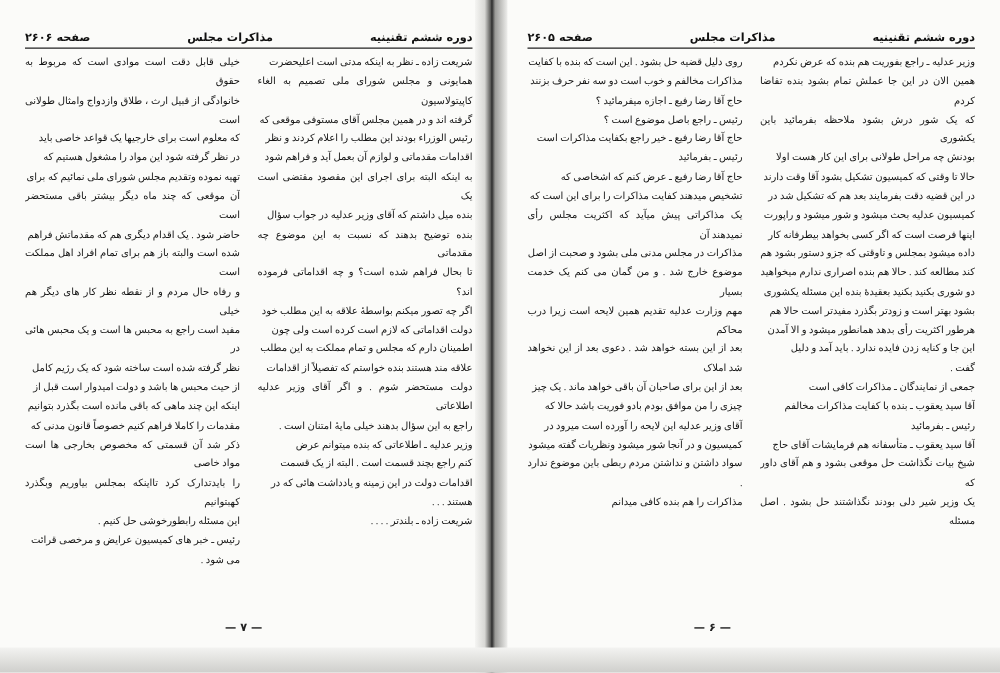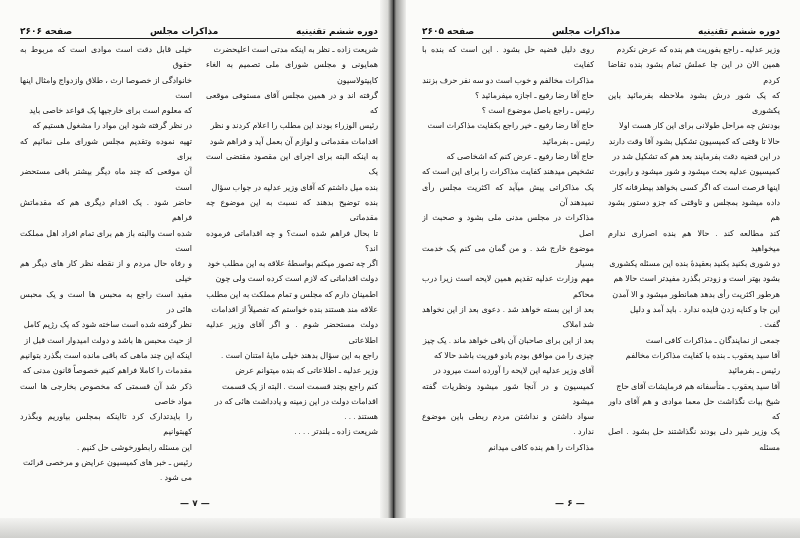--- a/index.html
+++ b/index.html
@@ -39,21 +39,21 @@
     .page.right .header { right:20px; left:22px; }
     .cols {
       position:absolute; top:42px; bottom:40px;
       display:flex; flex-direction:row; gap:14px;
     }
     .page.left .cols { right:22px; left:20px; }
     .page.right .cols { right:20px; left:22px; }
     .col {
       flex:1; font-size:8px; line-height:15.3px; color:#151515;
       text-align:justify; overflow:hidden;
-      font-family:Liberation Sans, sans-serif;
+      font-family:Liberation Serif, serif;
     }
     .col p { margin:0; }
     .col .center { text-align:center;margin-top:44px; }
     .footer {
       position:absolute; bottom:30px; font-size:9px; color:#222; font-weight:bold;
       direction:ltr;
     }
     .page.left .footer { left:180px; }
     .page.right .footer { left:155px; }
   </style>
@@ -86,21 +86,21 @@
           <p>دولت مستحضر شوم . و اگر آقای وزیر عدلیه اطلاعاتی</p>
           <p>راجع به این سؤال بدهند خیلی مایهٔ امتنان است .</p>
           <p>وزیر عدلیه ـ اطلاعاتی که بنده میتوانم عرض</p>
           <p>کنم راجع بچند قسمت است . البته از یک قسمت</p>
           <p>اقدامات دولت در این زمینه و یادداشت هائی که در</p>
           <p>هستند . . .</p>
           <p>شریعت زاده ـ بلندتر . . . .</p>
         </div>
       <div class="col">
           <p>خیلی قابل دقت است موادی است که مربوط به حقوق</p>
-          <p>خانوادگی از خصوصا ارث ، طلاق وازدواج وامثال اینها است</p>
+          <p>خانوادگی از قبیل ارث ، طلاق وازدواج وامثال طولانی است</p>
           <p>که معلوم است برای خارجیها یک قواعد خاصی باید</p>
           <p>در نظر گرفته شود این مواد را مشغول هستیم که</p>
           <p>تهیه نموده وتقدیم مجلس شورای ملی نمائیم که برای</p>
           <p>آن موقعی که چند ماه دیگر بیشتر باقی مستحضر است</p>
           <p>حاضر شود . یک اقدام دیگری هم که مقدماتش فراهم</p>
           <p>شده است والبته باز هم برای تمام افراد اهل مملکت است</p>
           <p>و رفاه حال مردم و از نقطه نظر کار های دیگر هم خیلی</p>
           <p>مفید است راجع به محبس ها است و یک محبس هائی در</p>
           <p>نظر گرفته شده است ساخته شود که یک رژیم کامل</p>
           <p>از حیث محبس ها باشد و دولت امیدوار است قبل از</p>
@@ -137,21 +137,21 @@
           <p>کند مطالعه کند . حالا هم بنده اصراری ندارم میخواهید</p>
           <p>دو شوری بکنید بکنید بعقیدهٔ بنده این مسئله یکشوری</p>
           <p>بشود بهتر است و زودتر بگذرد مفیدتر است حالا هم</p>
           <p>هرطور اکثریت رأی بدهد همانطور میشود و الا آمدن</p>
           <p>این جا و کنایه زدن فایده ندارد . باید آمد و دلیل</p>
           <p>گفت .</p>
           <p>جمعی از نمایندگان ـ مذاکرات کافی است</p>
           <p>آقا سید یعقوب ـ بنده با کفایت مذاکرات مخالفم</p>
           <p>رئیس ـ بفرمائید</p>
           <p>آقا سید یعقوب ـ متأسفانه هم فرمایشات آقای حاج</p>
-          <p>شیخ بیات نگذاشت حل معما موادی و هم آقای داور که</p>
+          <p>شیخ بیات نگذاشت حل موقعی بشود و هم آقای داور که</p>
           <p>یک وزیر شیر دلی بودند نگذاشتند حل بشود . اصل مسئله</p>
         </div>
       <div class="col">
           <p>روی دلیل قضیه حل بشود . این است که بنده با کفایت</p>
           <p>مذاکرات مخالفم و خوب است دو سه نفر حرف بزنند</p>
           <p>حاج آقا رضا رفیع ـ اجازه میفرمائید ؟</p>
           <p>رئیس ـ راجع باصل موضوع است ؟</p>
           <p>حاج آقا رضا رفیع ـ خیر راجع بکفایت مذاکرات است</p>
           <p>رئیس ـ بفرمائید</p>
           <p>حاج آقا رضا رفیع ـ عرض کنم که اشخاصی که</p>

